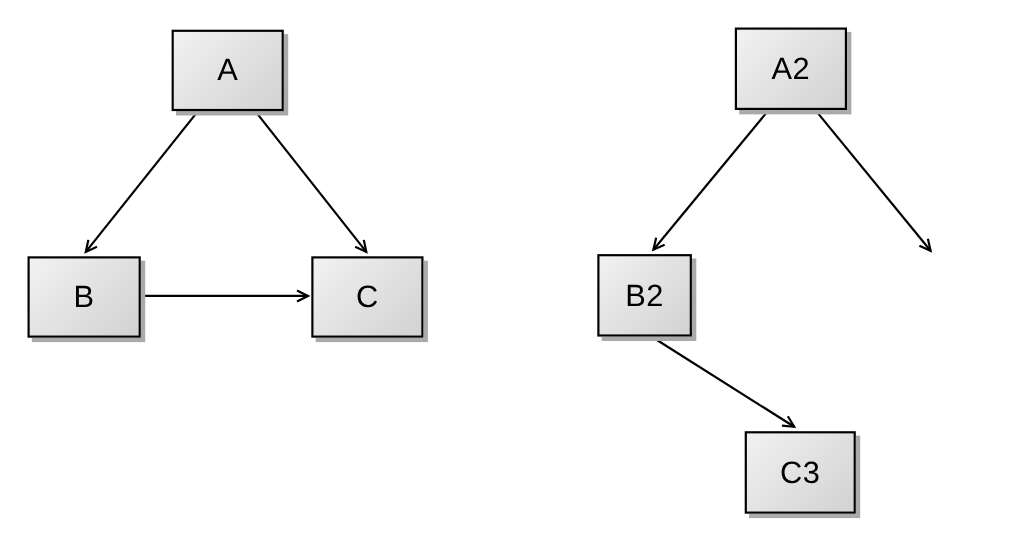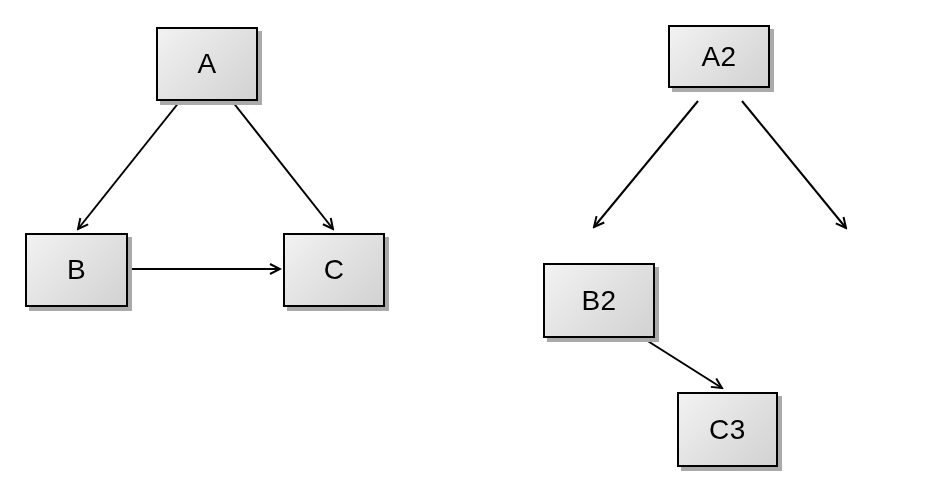--- a/index.html
+++ b/index.html
@@ -64,22 +64,22 @@
     </svg>
 <div class="node" style="left: 156px; top: 27px; width: 102px; height: 74px;">
       <span class="node-label">A</span>
     </div>
     <div class="node" style="left: 25px; top: 233px; width: 103px; height: 74px;">
       <span class="node-label">B</span>
     </div>
     <div class="node" style="left: 283px; top: 233px; width: 102px; height: 74px;">
       <span class="node-label">C</span>
     </div>
-    <div class="node" style="left: 668px; top: 25px; width: 102px; height: 63px;">
+    <div class="node" style="left: 668px; top: 25px; width: 102px; height: 75px;">
       <span class="node-label">A2</span>
     </div>
-    <div class="node" style="left: 543px; top: 231px; width: 112px; height: 75px; margin-top: 32px;">
+    <div class="node" style="left: 543px; top: 231px; width: 86px; height: 75px;">
       <span class="node-label">B2</span>
     </div>
     <div class="node" style="left: 677px; top: 392px; width: 101px; height: 75px; text-align: right;">
       <span class="node-label">C3</span>
     </div>
   </div>
 
 </body></html>

